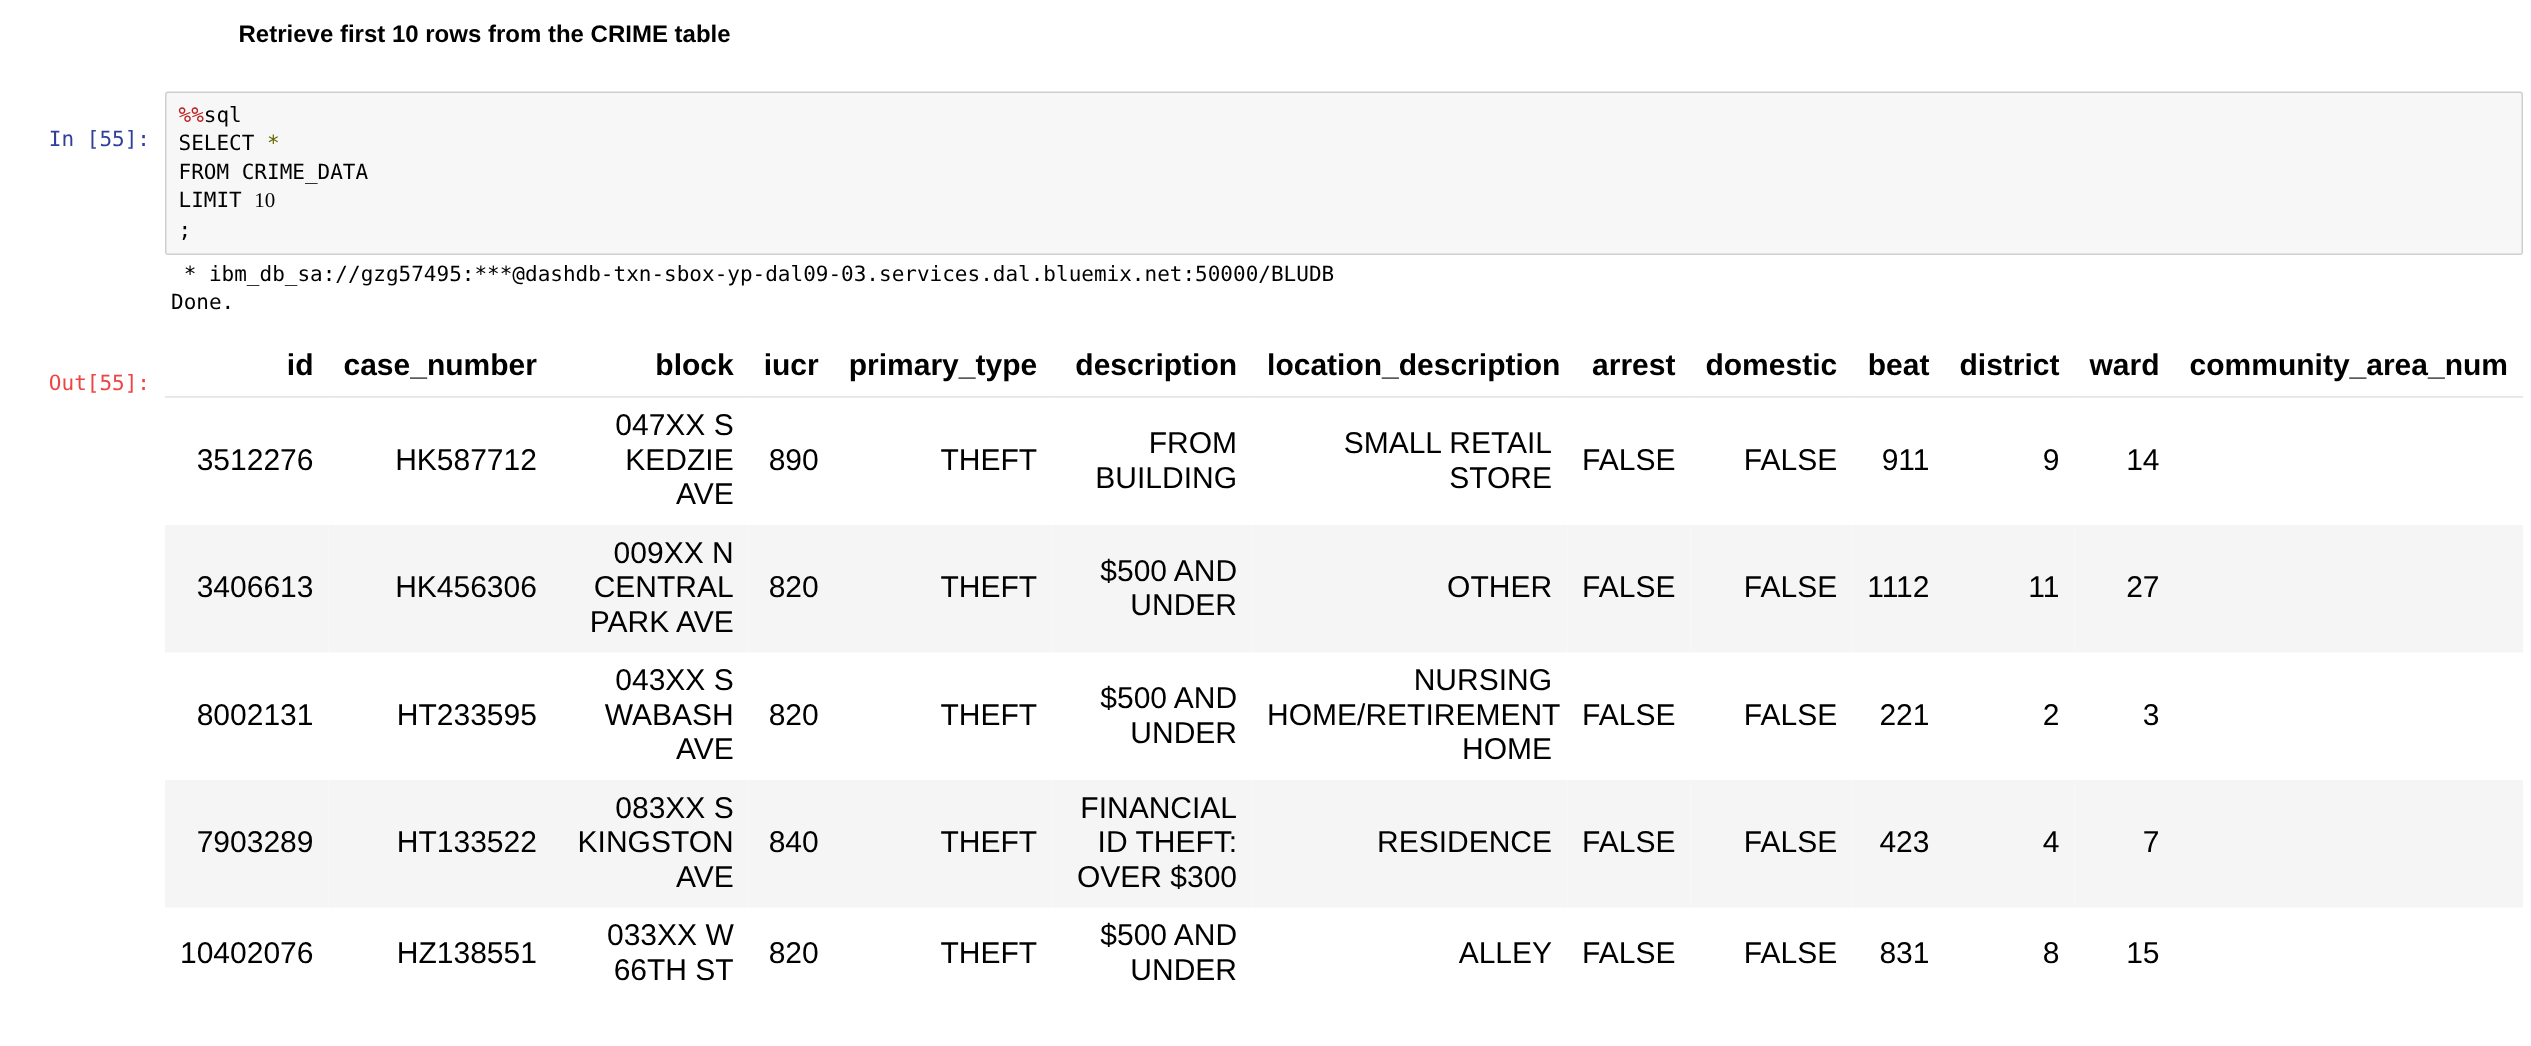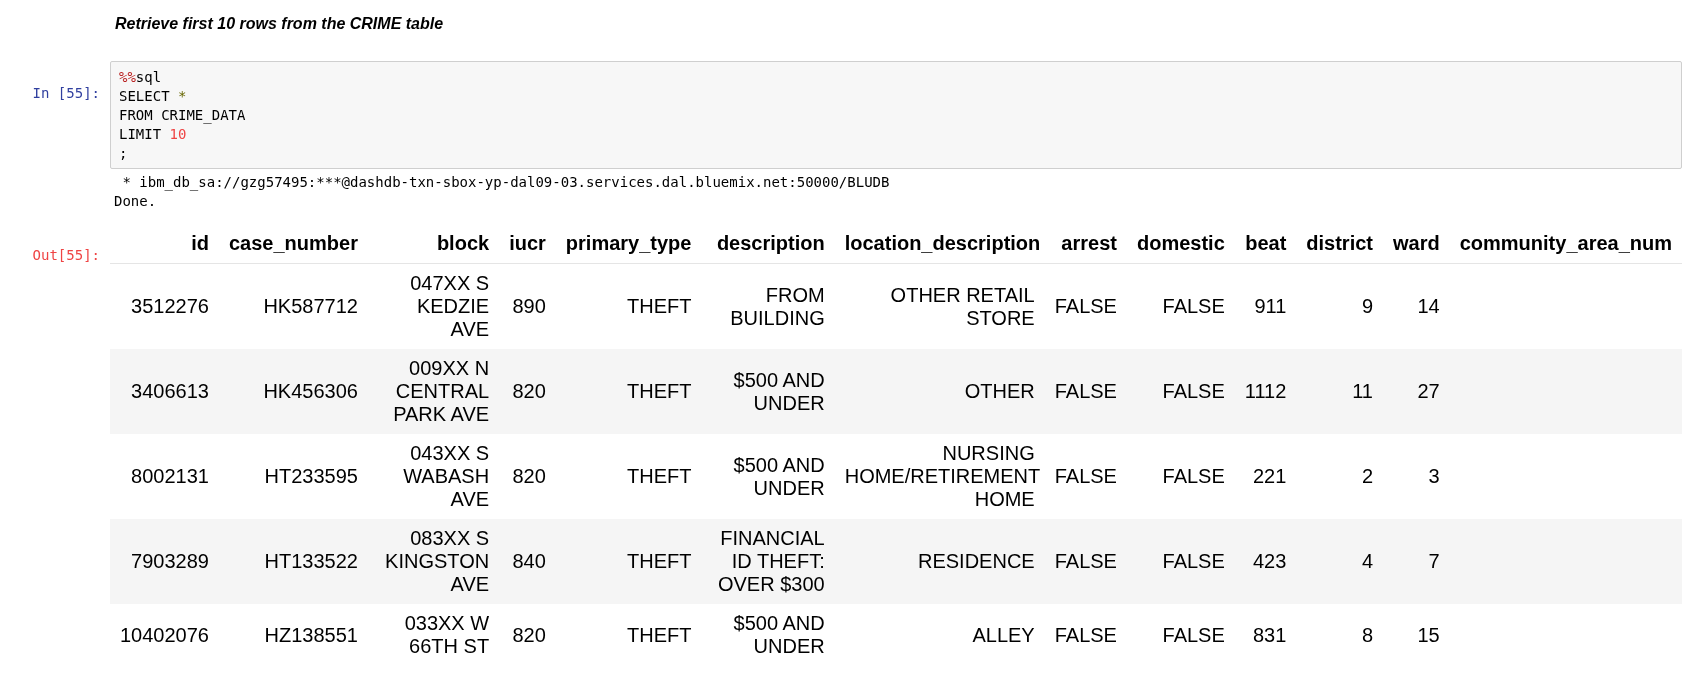--- a/index.html
+++ b/index.html
@@ -25,38 +25,38 @@
       margin-top: 24px;
     }
     .prompt.input { color: #303F9F; }
     .prompt.output { color: #ef4444; }
     .cell-content {
       flex: 1;
       padding: 5px;
       overflow-x: auto;
     }
     .markdown-heading {
-      font-style: italic;
       font-weight: bold;
       font-size: 16px;
       padding: 10px 0 18px 5px;
+      margin-left: 44px;
     }
     .code-cell {
       background: #f7f7f7;
       border: 1px solid #cfcfcf;
       border-radius: 2px;
       padding: 6px 8px;
       font-family: monospace;
       font-size: 14px;
       line-height: 1.35;
       white-space: pre;
     }
     .magic { color: #BA2121; }
     .star { color: #666600; }
-    .num { color: #ef4444; }
+    .num { color: #000000; font-family: Liberation Serif, serif; }
     .stream-output {
       font-family: monospace;
       font-size: 14px;
       white-space: pre;
       padding: 4px 0 2px 4px;
       line-height: 1.35;
     }
     .output-table-wrap {
       padding-top: 6px;
       overflow-x: hidden;
@@ -129,21 +129,21 @@
         </tr>
       </thead>
       <tbody id="tbody">
       <tr>
             <td>3512276</td>
             <td>HK587712</td>
             <td class="block-cell">047XX S KEDZIE AVE</td>
             <td>890</td>
             <td>THEFT</td>
             <td class="desc-cell">FROM BUILDING</td>
-            <td class="loc-cell">OTHER RETAIL STORE</td>
+            <td class="loc-cell">SMALL RETAIL STORE</td>
             <td>FALSE</td>
             <td>FALSE</td>
             <td>911</td>
             <td>9</td>
             <td>14</td>
             <td></td>
           </tr>
           <tr>
             <td>3406613</td>
             <td>HK456306</td>

